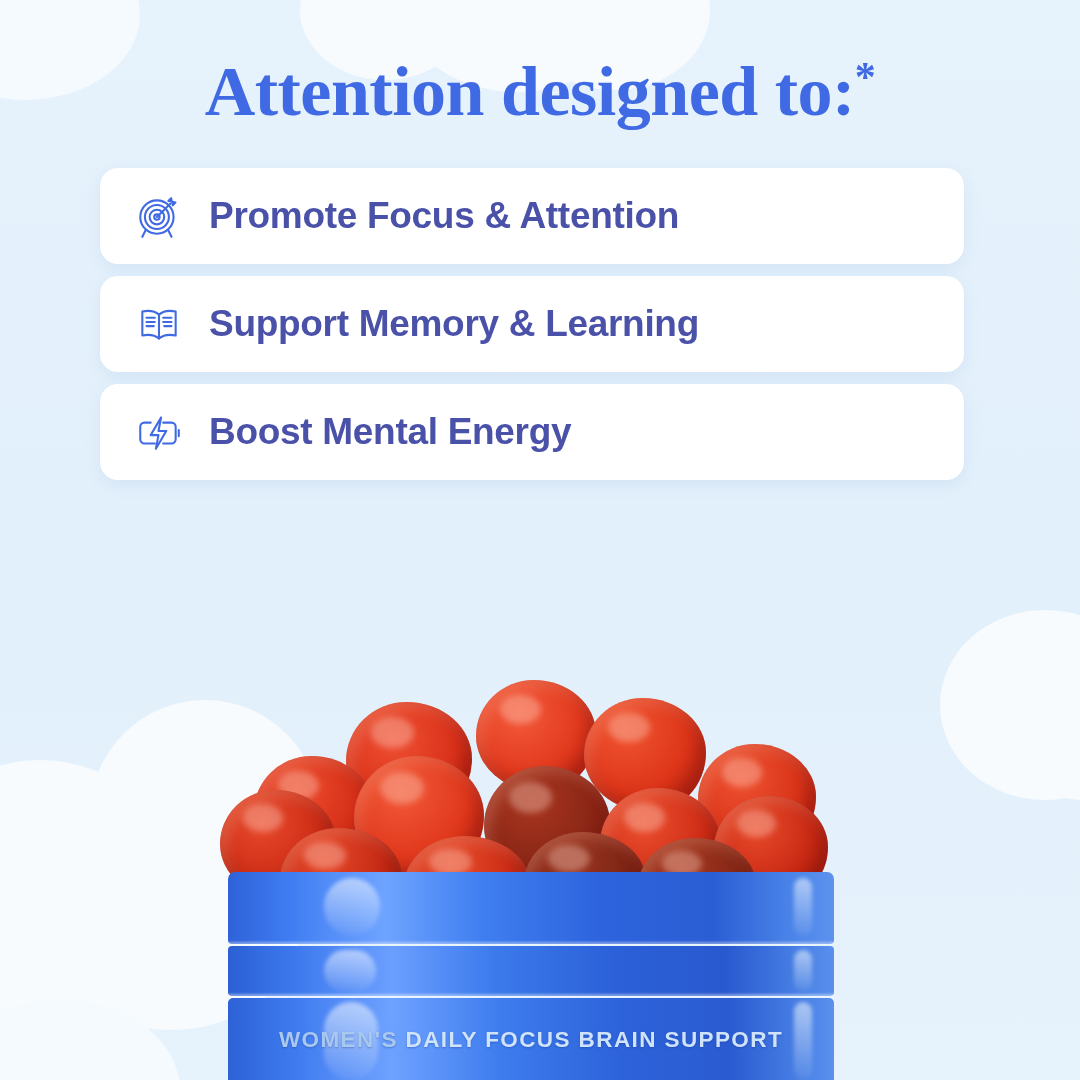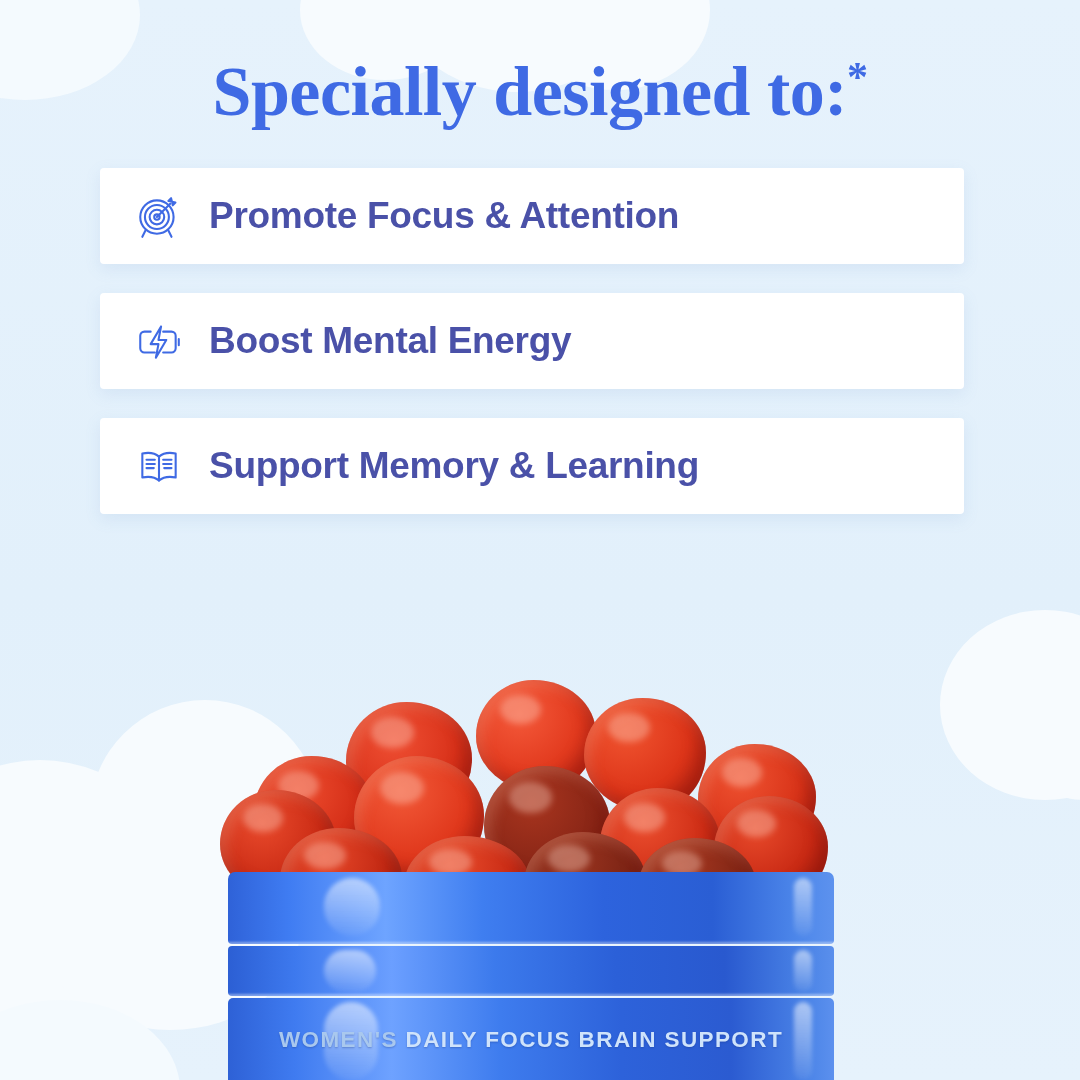--- a/index.html
+++ b/index.html
@@ -36,22 +36,22 @@
   
   #cards {
     position:absolute;
     left:100px; top:168px;
     width:864px;
   }
   .card {
     position:relative;
     height:96px;
     background:#ffffff;
-    border-radius:4px;
-    margin-bottom:29px;
+    border-radius:18px;
+    margin-bottom:12px;
     display:flex;
     align-items:center;
     box-shadow:0 5px 16px rgba(110,150,200,0.13);
   }
   .card .ico {
     width:52px; height:52px;
     margin-left:33px; margin-right:24px;
     flex:0 0 auto;
     display:flex; align-items:center; justify-content:center;
   }
@@ -140,21 +140,21 @@
   <div class="cloud" style="left:-110px;top:760px;width:300px;height:300px;"></div>
   <div class="cloud" style="left:90px;top:700px;width:230px;height:230px;"></div>
   <div class="cloud" style="left:40px;top:830px;width:260px;height:200px;"></div>
 
   <div class="cloud" style="left:940px;top:610px;width:210px;height:190px;"></div>
   <div class="cloud" style="left:1010px;top:660px;width:150px;height:140px;"></div>
 
   <div class="cloud soft" style="left:-60px;top:1000px;width:240px;height:180px;"></div>
 </div>
 
-<div id="heading"><span>Specially designed to:</span><span class="star">*</span></div>
+<div id="heading"><span>Attention designed to:</span><span class="star">*</span></div>
 
 <div id="cards">
 
   <div class="card">
     <span class="ico">
       <svg viewBox="0 0 48 48" fill="none" stroke="#3f6ae4" stroke-width="2" stroke-linecap="round">
         <circle cx="22" cy="25" r="16"></circle>
         <circle cx="22" cy="25" r="11.5"></circle>
         <circle cx="22" cy="25" r="7"></circle>
         <circle cx="22" cy="25" r="2.6"></circle>
@@ -163,41 +163,41 @@
         <path d="M11 38 L8 44"></path>
         <path d="M33 38 L36 44"></path>
       </svg>
     </span>
     <span class="lbl">Promote Focus &amp; Attention</span>
   </div>
 
   <div class="card">
     <span class="ico">
       <svg viewBox="0 0 48 48" fill="none" stroke="#3f6ae4" stroke-width="2" stroke-linecap="round" stroke-linejoin="round">
+        <path d="M24 15 C20 11.5 13 11 8 12 L8 35 C13 34 20 34.5 24 38 C28 34.5 35 34 40 35 L40 12 C35 11 28 11.5 24 15 Z"></path>
+        <path d="M24 15 L24 38"></path>
+        <path d="M12 18 h8 M12 22 h8 M12 26 h7"></path>
+        <path d="M28 18 h8 M28 22 h8 M29 26 h7"></path>
+      </svg>
+    </span>
+    <span class="lbl">Support Memory &amp; Learning</span>
+  </div>
+
+  <div class="card">
+    <span class="ico">
+      <svg viewBox="0 0 48 48" fill="none" stroke="#3f6ae4" stroke-width="2" stroke-linecap="round" stroke-linejoin="round">
         <path d="M16 15 L10 15 A4 4 0 0 0 6 19 L6 31 A4 4 0 0 0 10 35 L20 35"></path>
         <path d="M28 15 L36 15 A4 4 0 0 1 40 19 L40 31 A4 4 0 0 1 36 35 L28 35"></path>
         <path d="M43 22 L43 28"></path>
         <path d="M26 10 L16 27 L23.5 27 L21 40 L31 23 L23.5 23 Z"></path>
       </svg>
     </span>
     <span class="lbl">Boost Mental Energy</span>
   </div>
 
-  <div class="card">
-    <span class="ico">
-      <svg viewBox="0 0 48 48" fill="none" stroke="#3f6ae4" stroke-width="2" stroke-linecap="round" stroke-linejoin="round">
-        <path d="M24 15 C20 11.5 13 11 8 12 L8 35 C13 34 20 34.5 24 38 C28 34.5 35 34 40 35 L40 12 C35 11 28 11.5 24 15 Z"></path>
-        <path d="M24 15 L24 38"></path>
-        <path d="M12 18 h8 M12 22 h8 M12 26 h7"></path>
-        <path d="M28 18 h8 M28 22 h8 M29 26 h7"></path>
-      </svg>
-    </span>
-    <span class="lbl">Support Memory &amp; Learning</span>
-  </div>
-
 
 </div>
 
 <div id="product">
 
   <div id="gummies">
 
     <div class="gum" style="left:248px;top:20px;width:120px;height:112px;background:radial-gradient(circle at 36% 30%,#f4593a,#e23a1e 55%,#b9230f);"></div>
     <div class="gum" style="left:118px;top:42px;width:126px;height:118px;background:radial-gradient(circle at 38% 32%,#ef4f33,#d9321a 55%,#ac1e0d);"></div>
     <div class="gum" style="left:356px;top:38px;width:122px;height:114px;background:radial-gradient(circle at 34% 28%,#f05430,#dd3519 55%,#ab1f0e);"></div>

